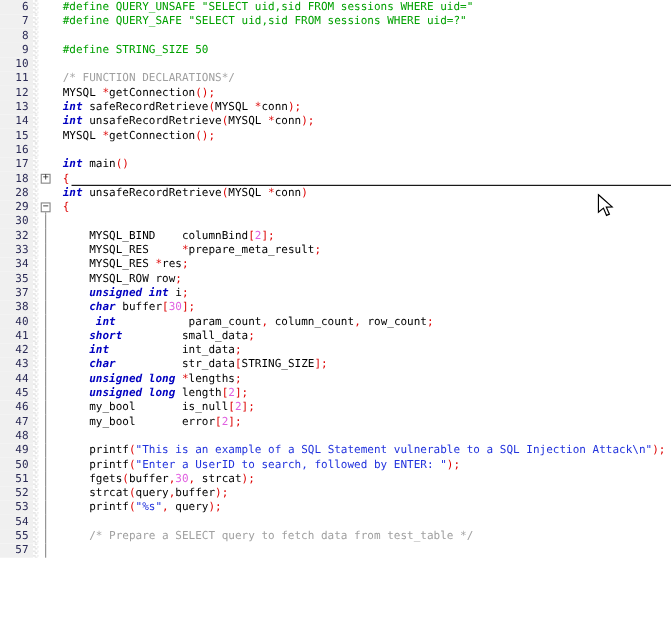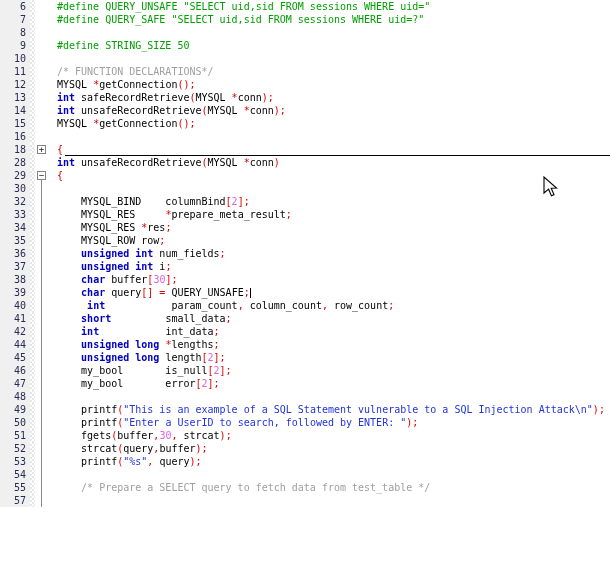--- a/index.html
+++ b/index.html
@@ -13,21 +13,21 @@
        background-size:4px 4px;}
   .foldcol{width:17px;height:100%;position:relative;flex:none;}
   .foldbox{position:absolute;left:2px;top:2px;width:9px;height:9px;box-sizing:border-box;
        border:1px solid #848484;background:#fff;color:#222;font-size:9px;line-height:6px;
        text-align:center;cursor:pointer;}
   .vline{position:absolute;left:6px;top:0;bottom:0;width:1px;background:#8a8a8a;}
   .vline.half{top:11px;}
   .code{flex:1;position:relative;height:100%;line-height:13px;white-space:pre;color:#000;
        padding-left:5px;box-sizing:border-box;overflow:hidden;}
   .fold-underline{position:absolute;left:13px;right:0;bottom:0;height:1px;background:#000;}
-  .kw{color:#0000c0;font-weight:bold;}
+  .kw{color:#0000c0;font-weight:bold;font-style:italic;}
   .st{color:#2233dd;}
   .pp{color:#00a000;}
   .cm{color:#a0a0a0;}
   .op{color:#dd0000;}
   .nu{color:#e060e0;}
   .tx{color:#000;}
   .caret{display:inline-block;width:0;height:10px;border-left:1px solid #000;vertical-align:-2px;}
   #mouse-cursor{position:absolute;left:543px;top:176px;pointer-events:none;}
 </style>
 </head>
@@ -95,20 +95,26 @@
         <div class="foldcol"></div>
         <div class="code"><span class="tx">MYSQL </span><span class="op">*</span><span class="tx">getConnection</span><span class="op">();</span></div>
       </div>
       <div class="row">
         <div class="num">16</div>
         <div class="chk"></div>
         <div class="foldcol"></div>
         <div class="code"></div>
       </div>
       <div class="row">
+        <div class="num">17</div>
+        <div class="chk"></div>
+        <div class="foldcol"></div>
+        <div class="code"><span class="kw">int</span><span class="tx"> main</span><span class="op">()</span></div>
+      </div>
+      <div class="row">
         <div class="num">18</div>
         <div class="chk"></div>
         <div class="foldcol">
           <div class="foldbox">+</div>
         </div>
         <div class="code"><span class="op">{</span><div class="fold-underline"></div></div>
       </div>
       <div class="row">
         <div class="num">28</div>
         <div class="chk"></div>
@@ -158,52 +164,36 @@
       </div>
       <div class="row">
         <div class="num">35</div>
         <div class="chk"></div>
         <div class="foldcol">
           <div class="vline"></div>
         </div>
         <div class="code"><span class="tx">    MYSQL_ROW row</span><span class="op">;</span></div>
       </div>
       <div class="row">
-        <div class="num">36</div>
-        <div class="chk"></div>
-        <div class="foldcol">
-          <div class="vline"></div>
-        </div>
-        <div class="code"><span class="tx">    </span><span class="kw">unsigned int</span><span class="tx"> num_fields</span><span class="op">;</span></div>
-      </div>
-      <div class="row">
         <div class="num">37</div>
         <div class="chk"></div>
         <div class="foldcol">
           <div class="vline"></div>
         </div>
         <div class="code"><span class="tx">    </span><span class="kw">unsigned int</span><span class="tx"> i</span><span class="op">;</span></div>
       </div>
       <div class="row">
         <div class="num">38</div>
         <div class="chk"></div>
         <div class="foldcol">
           <div class="vline"></div>
         </div>
         <div class="code"><span class="tx">    </span><span class="kw">char</span><span class="tx"> buffer</span><span class="op">[</span><span class="nu">30</span><span class="op">];</span></div>
       </div>
       <div class="row">
-        <div class="num">39</div>
-        <div class="chk"></div>
-        <div class="foldcol">
-          <div class="vline"></div>
-        </div>
-        <div class="code"><span class="tx">    </span><span class="kw">char</span><span class="tx"> query</span><span class="op">[] = </span><span class="tx">QUERY_UNSAFE</span><span class="op">;</span><span class="caret"></span></div>
-      </div>
-      <div class="row">
         <div class="num">40</div>
         <div class="chk"></div>
         <div class="foldcol">
           <div class="vline"></div>
         </div>
         <div class="code"><span class="tx">     </span><span class="kw">int</span><span class="tx">           param_count</span><span class="op">,</span><span class="tx"> column_count</span><span class="op">,</span><span class="tx"> row_count</span><span class="op">;</span></div>
       </div>
       <div class="row">
         <div class="num">41</div>
         <div class="chk"></div>
@@ -212,20 +202,28 @@
         </div>
         <div class="code"><span class="tx">    </span><span class="kw">short</span><span class="tx">         small_data</span><span class="op">;</span></div>
       </div>
       <div class="row">
         <div class="num">42</div>
         <div class="chk"></div>
         <div class="foldcol">
           <div class="vline"></div>
         </div>
         <div class="code"><span class="tx">    </span><span class="kw">int</span><span class="tx">           int_data</span><span class="op">;</span></div>
+      </div>
+      <div class="row">
+        <div class="num">43</div>
+        <div class="chk"></div>
+        <div class="foldcol">
+          <div class="vline"></div>
+        </div>
+        <div class="code"><span class="tx">    </span><span class="kw">char</span><span class="tx">          str_data</span><span class="op">[</span><span class="tx">STRING_SIZE</span><span class="op">];</span></div>
       </div>
       <div class="row">
         <div class="num">44</div>
         <div class="chk"></div>
         <div class="foldcol">
           <div class="vline"></div>
         </div>
         <div class="code"><span class="tx">    </span><span class="kw">unsigned long</span><span class="tx"> </span><span class="op">*</span><span class="tx">lengths</span><span class="op">;</span></div>
       </div>
       <div class="row">

